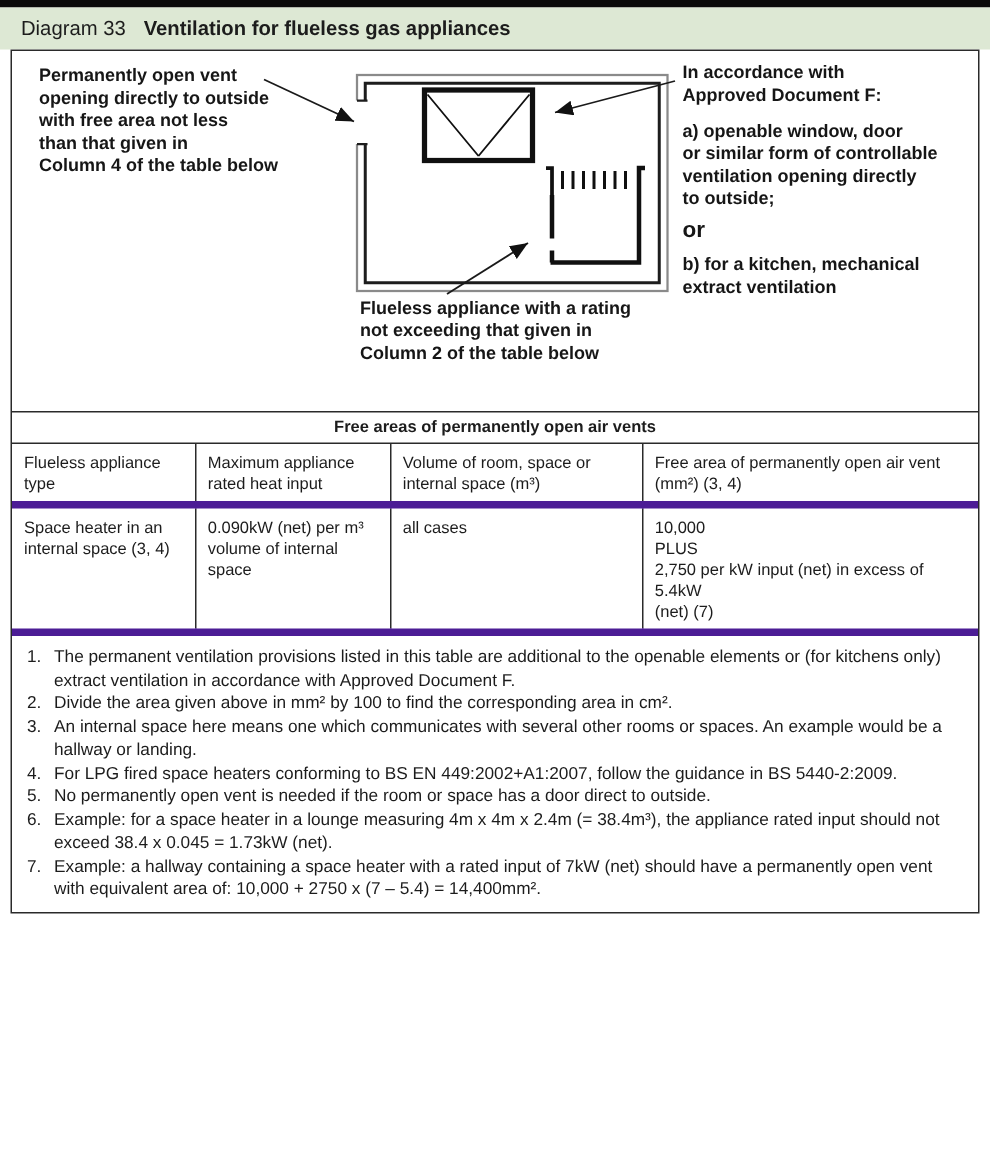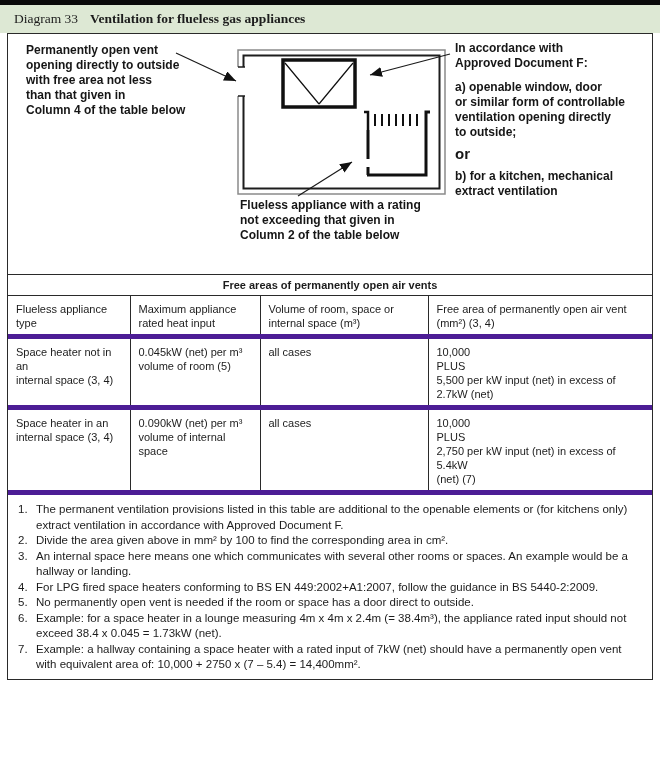--- a/index.html
+++ b/index.html
@@ -3,21 +3,21 @@
 <meta charset="utf-8">
 <style>
   html,body{margin:0;padding:0;}
   body{
     width:660px;height:777px;background:#ffffff;position:relative;
     font-family:"Liberation Sans", sans-serif;color:#1c1c1c;
     -webkit-font-smoothing:antialiased;
   }
   .top-bar{height:5px;background:#0a0a0a;}
   .diagram-header{
-    background:#dde8d4;padding:6px 12px 6px 14px;font-size:13.5px;line-height:16px;font-family:Liberation Serif, serif;
+    background:#dde8d4;padding:6px 12px 6px 14px;font-size:13.5px;line-height:16px;
   }
   .diagram-header .label{font-weight:normal;margin-right:12px;}
   .diagram-header .title{font-weight:bold;}
   .content-box{
     margin:0 7px;border:1.5px solid #2a2a2a;background:#fff;
   }
   
   .figure{position:relative;height:240px;overflow:hidden;}
   .figure svg{position:absolute;left:0;top:0;}
   .fig-note{
@@ -144,31 +144,20 @@
         <tr class="hdr">
       <th>Flueless appliance
 type</th>
       <th>Maximum appliance
 rated heat input</th>
       <th>Volume of room, space or
 internal space (m³)</th>
       <th>Free area of permanently open air vent
 (mm²) (3, 4)</th>
     </tr>
-    <tr class="r2">
-      <td>Space heater not in an
-internal space (3, 4)</td>
-      <td>0.045kW (net) per m³
-volume of room (5)</td>
-      <td>all cases</td>
-      <td>10,000
-PLUS
-5,500 per kW input (net) in excess of
-2.7kW (net)</td>
-    </tr>
     <tr class="r3">
       <td>Space heater in an
 internal space (3, 4)</td>
       <td>0.090kW (net) per m³
 volume of internal
 space</td>
       <td>all cases</td>
       <td>10,000
 PLUS
 2,750 per kW input (net) in excess of 5.4kW

